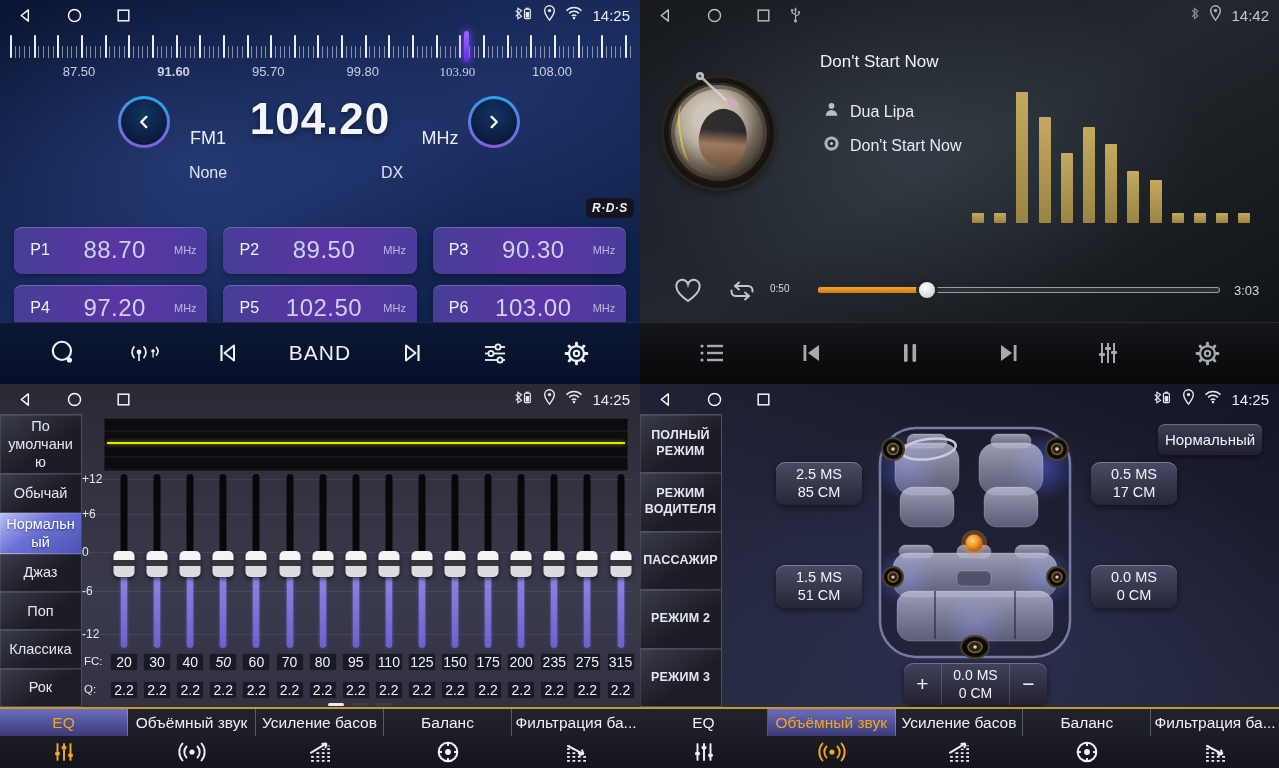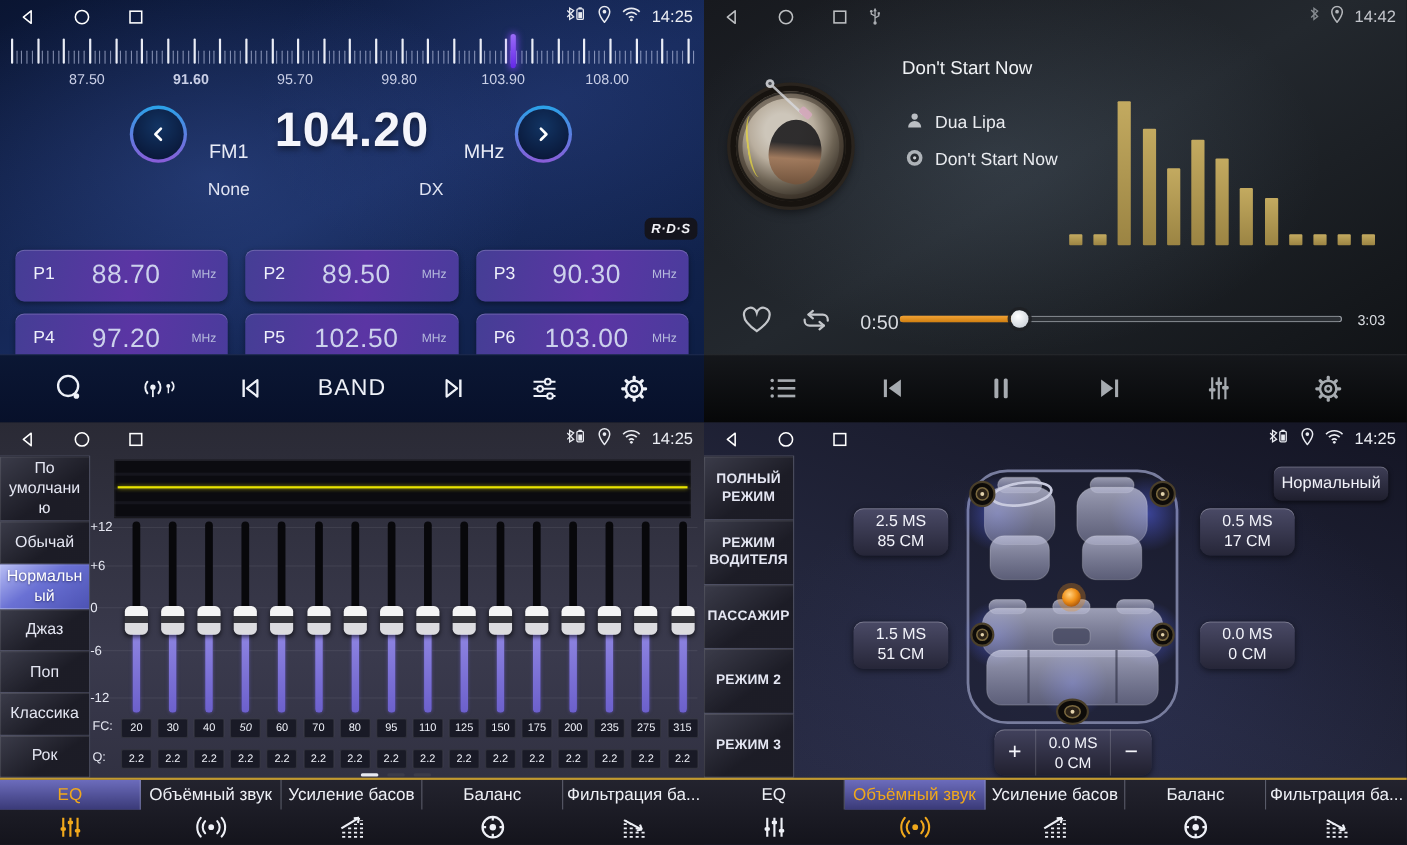--- a/index.html
+++ b/index.html
@@ -79,21 +79,21 @@
   .tonearm { position:absolute; left:46px; top:70px; width:60px; height:46px; pointer-events:none; }
   .meta-row { position:absolute; display:flex; align-items:center; gap:9px; font-size:16px; color:#e9ebef; }
   #artist-row { left:182px; top:100px; }
   #track-row  { left:182px; top:134px; }
   .visualizer { position:absolute; left:332px; top:86px; width:290px; height:137px; }
   .vbar { position:absolute; bottom:0; width:12px; background:linear-gradient(180deg,#c3aa60,#9b8443); border-radius:1px; }
   .progress-row { position:absolute; left:0; top:276px; width:639px; height:30px; }
   .icon-btn { position:absolute; cursor:pointer; display:flex; align-items:center; justify-content:center; }
   #heart-btn  { left:32px; top:0; width:32px; height:30px; }
   #repeat-btn { left:84px; top:0; width:36px; height:30px; }
-  .time-elapsed { position:absolute; left:142px; top:7px; font-size:18px; color:#d8dbe0; }
+  .time-elapsed { position:absolute; left:130px; top:7px; font-size:10px; color:#d8dbe0; }
   .time-total   { position:absolute; left:594px; top:7px; font-size:13px; color:#d8dbe0; }
   .progress-track { position:absolute; left:178px; top:11px; width:402px; height:6px; border-radius:3px;
     background:#2b2f34; box-shadow:inset 0 0 0 1px rgba(210,216,224,.65); cursor:pointer; }
   .progress-fill { position:absolute; left:0; top:0; bottom:0; border-radius:3px 0 0 3px; background:linear-gradient(180deg,#f2a335,#d07f10); }
   .progress-thumb { position:absolute; top:-5px; width:16px; height:16px; border-radius:50%;
     background:radial-gradient(circle at 40% 35%,#ffffff,#cfd4da 75%); box-shadow:0 0 0 3px rgba(30,32,36,.9); }
 
   
   .side-list { position:absolute; left:0; top:30px; width:82px; bottom:61px; display:flex; flex-direction:column;
     border:1px solid rgba(170,175,210,.35); border-left:none; background:#1d1d26; z-index:10; }
@@ -128,21 +128,21 @@
   .slider-col { position:absolute; top:0; width:24px; height:174px; transform:translateX(-50%); cursor:pointer; }
   .slider-track { position:absolute; left:50%; top:0; width:7px; height:100%; transform:translateX(-50%);
     background:#08080b; border-radius:4px; }
   .slider-fill { position:absolute; left:50%; bottom:0; width:7px; transform:translateX(-50%);
     background:linear-gradient(180deg,#938ae4,#6c60cc); border-radius:4px; box-shadow:0 0 3px rgba(120,105,225,.5); }
   .slider-thumb { position:absolute; left:50%; width:21px; height:26px; transform:translate(-50%,-50%);
     border-radius:5px; background:linear-gradient(180deg,#f4f4f4 0 36%, #35353b 36% 58%, #dcdcdf 58% 100%);
     box-shadow:0 2px 4px rgba(0,0,0,.6); }
   .band-box { position:absolute; width:28px; height:18px; transform:translateX(-50%);
     background:#191a26; border:1px solid rgba(255,255,255,.10); border-radius:2px;
-    display:flex; align-items:center; justify-content:center; font-size:10px; color:#eef0f8; cursor:pointer; }
+    display:flex; align-items:center; justify-content:center; font-size:14px; color:#eef0f8; cursor:pointer; }
   .page-dash { position:absolute; top:319px; width:16px; height:3px; border-radius:2px; }
 
   
   .profile-btn { position:absolute; left:518px; top:40px; width:104px; height:31px; border-radius:7px;
     background:linear-gradient(180deg,#3e3e56,#1f1f2e); box-shadow:inset 0 1px 0 rgba(255,255,255,.25), 0 2px 4px rgba(0,0,0,.5);
     display:flex; align-items:center; justify-content:center; font-size:15px; color:#f0f1f8; cursor:pointer; }
   .delay-btn { position:absolute; width:86px; height:43px; border-radius:9px;
     background:linear-gradient(180deg,#4a4a66,#262638); box-shadow:inset 0 1px 0 rgba(255,255,255,.28), 0 2px 6px rgba(0,0,0,.5);
     display:flex; flex-direction:column; align-items:center; justify-content:center; gap:1px;
     font-size:14.5px; color:#f2f3fa; cursor:pointer; line-height:1.2; }
@@ -331,21 +331,21 @@
         <div class="tick short" style="left: 605.98px;"></div>
         <div class="tick short" style="left: 610.71px;"></div>
         <div class="tick short" style="left: 615.44px;"></div>
         <div class="tick short" style="left: 620.17px;"></div>
         <div class="tick tall" style="left: 624.9px;"></div>
         <div class="tick short" style="left: 629.63px;"></div>
         <div class="dial-label" style="left: 79px;">87.50</div>
         <div class="dial-label" style="left: 173.6px; font-weight: bold;">91.60</div>
         <div class="dial-label" style="left: 268.2px;">95.70</div>
         <div class="dial-label" style="left: 362.8px;">99.80</div>
-        <div class="dial-label" style="left: 457.4px;">103.90</div>
+        <div class="dial-label" style="left: 457.4px; font-family: Liberation Serif, serif;">103.90</div>
         <div class="dial-label" style="left: 552px;">108.00</div>
         <div class="dial-indicator" style="left: 464px;"></div>
       </div>
 
     <div class="round-btn" id="btn-tune-down">
       <div class="inner">
           <svg width="22" height="22" viewBox="0 0 24 24">
             <path d="M14.5 6.5 L9 12 L14.5 17.5" fill="none" stroke="#fff" stroke-width="2.6" stroke-linecap="round" stroke-linejoin="round"></path>
           </svg>
         </div>

